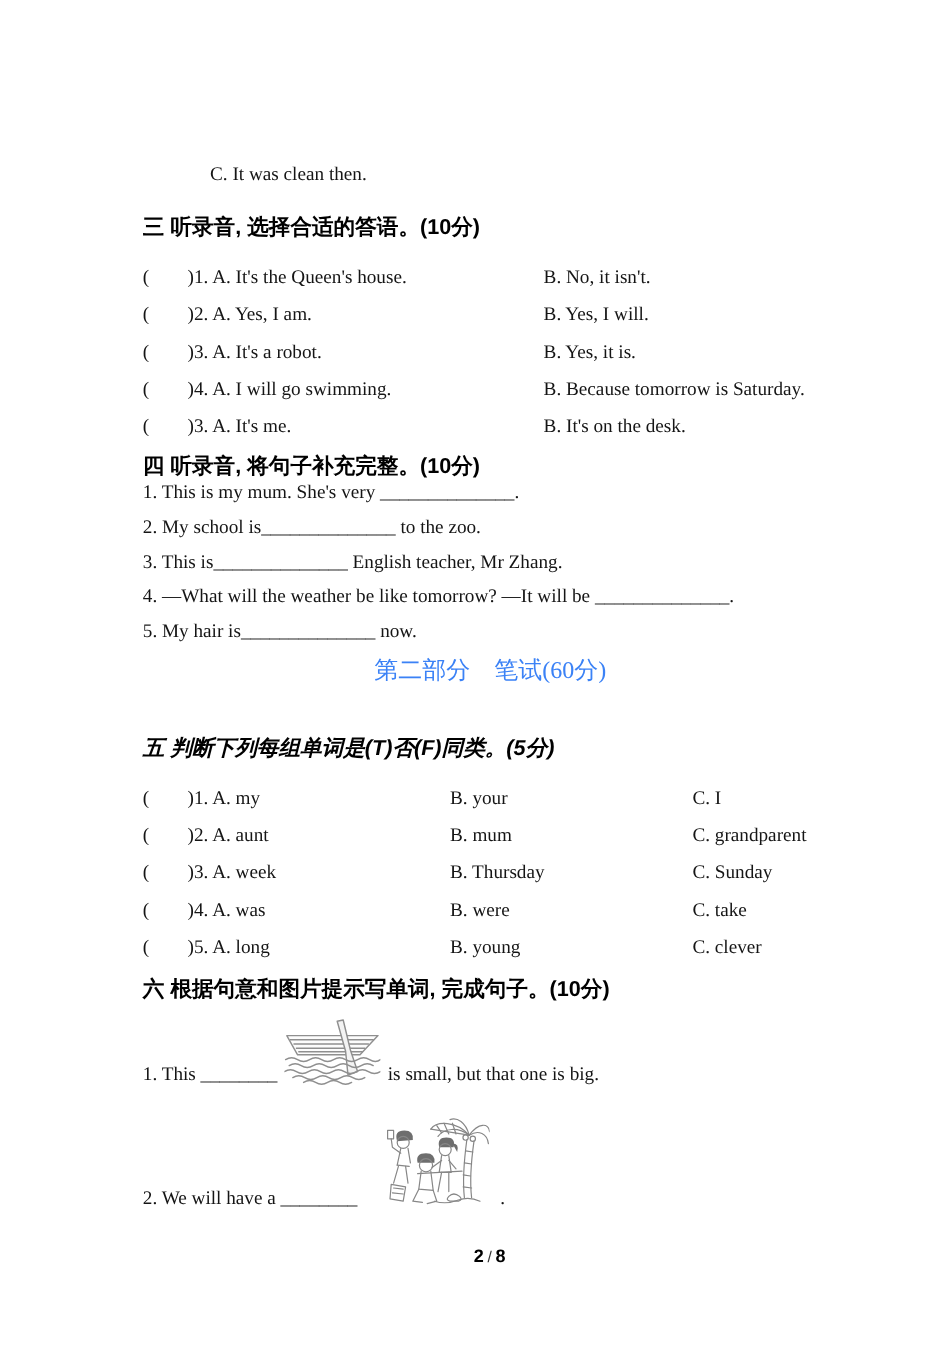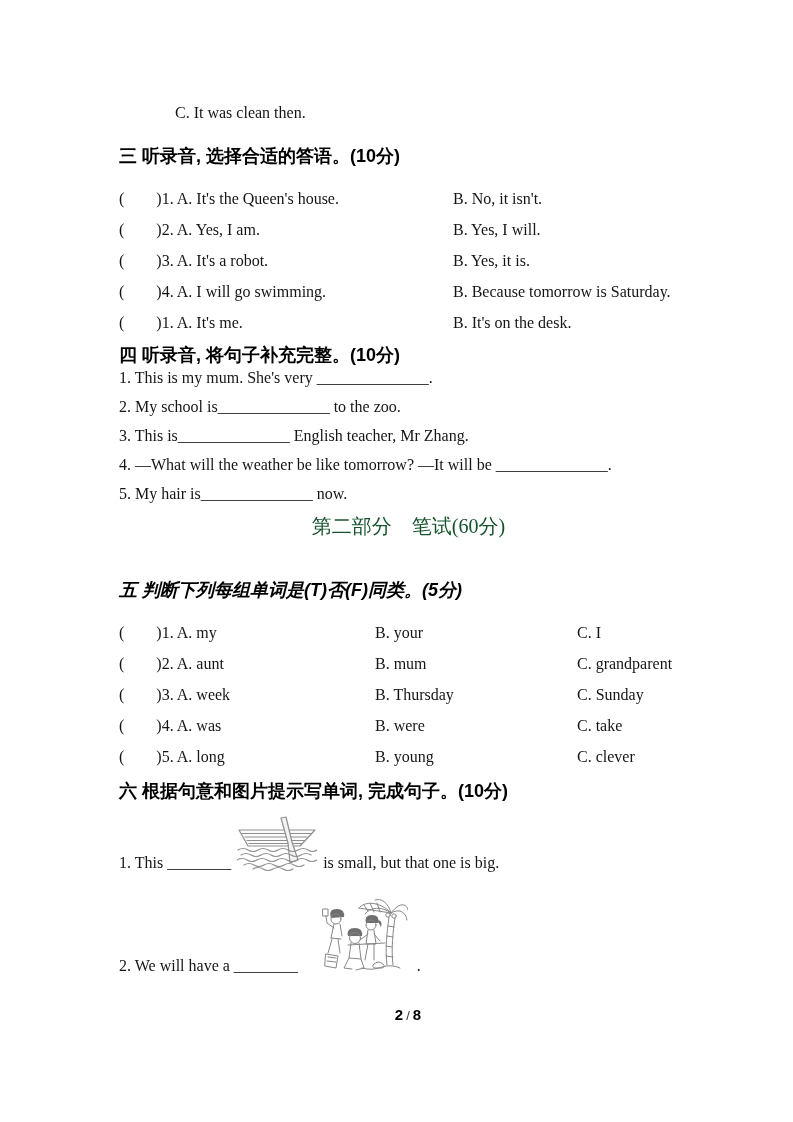--- a/index.html
+++ b/index.html
@@ -9,21 +9,21 @@
     width:793px; height:1122px;
     background:#ffffff;
     color:#151515;
     font-family:"Liberation Serif", serif;
     font-size:16px;
     overflow:hidden;
     margin:0 auto;
   }
   .content { padding:103px 95px 0 119px; }
 
-  .text-line { line-height:20px; white-space:pre; }
+  .text-line { line-height:20px; white-space:pre;margin-top:33px; }
   .indent-c { margin-left:56px; }
 
   .sec-heading {
     font-family:"Liberation Sans", sans-serif;
     font-weight:600;
     font-size:18px;
     line-height:22px;
     color:#000;
     white-space:pre;
   }
@@ -44,21 +44,21 @@
   .sentences { margin-top:2px; }
   .sentence { line-height:20px; margin-bottom:9px; white-space:pre; }
 
   .part2 {
     margin-top:6px;
     text-align:center;
     font-family:"Liberation Serif", serif;
     font-size:20px;
     line-height:26px;
     font-weight:400;
-    color:#14532d;
+    color:#3b82f6;
     white-space:pre;
   }
 
   .pic-row {
     display:flex;
     align-items:flex-end;
     line-height:20px;
     white-space:pre;
     margin-top:13px;
   }
@@ -98,21 +98,21 @@
       </div>
       <div class="row">
         <span class="ca">(        )3. A. It's a robot.</span>
         <span class="cb">B. Yes, it is.</span>
       </div>
       <div class="row">
         <span class="ca">(        )4. A. I will go swimming.</span>
         <span class="cb">B. Because tomorrow is Saturday.</span>
       </div>
       <div class="row">
-        <span class="ca">(        )1. A. It's me.</span>
+        <span class="ca">(        )3. A. It's me.</span>
         <span class="cb">B. It's on the desk.</span>
       </div>
     </div>
 
     <div class="sec-heading h4">四 听录音, 将句子补充完整。(10分)</div>
 
     <div class="sentences">
       <div class="sentence">1. This is my mum. She's very ______________.</div>
       <div class="sentence">2. My school is______________ to the zoo.</div>
       <div class="sentence">3. This is______________ English teacher, Mr Zhang.</div>

